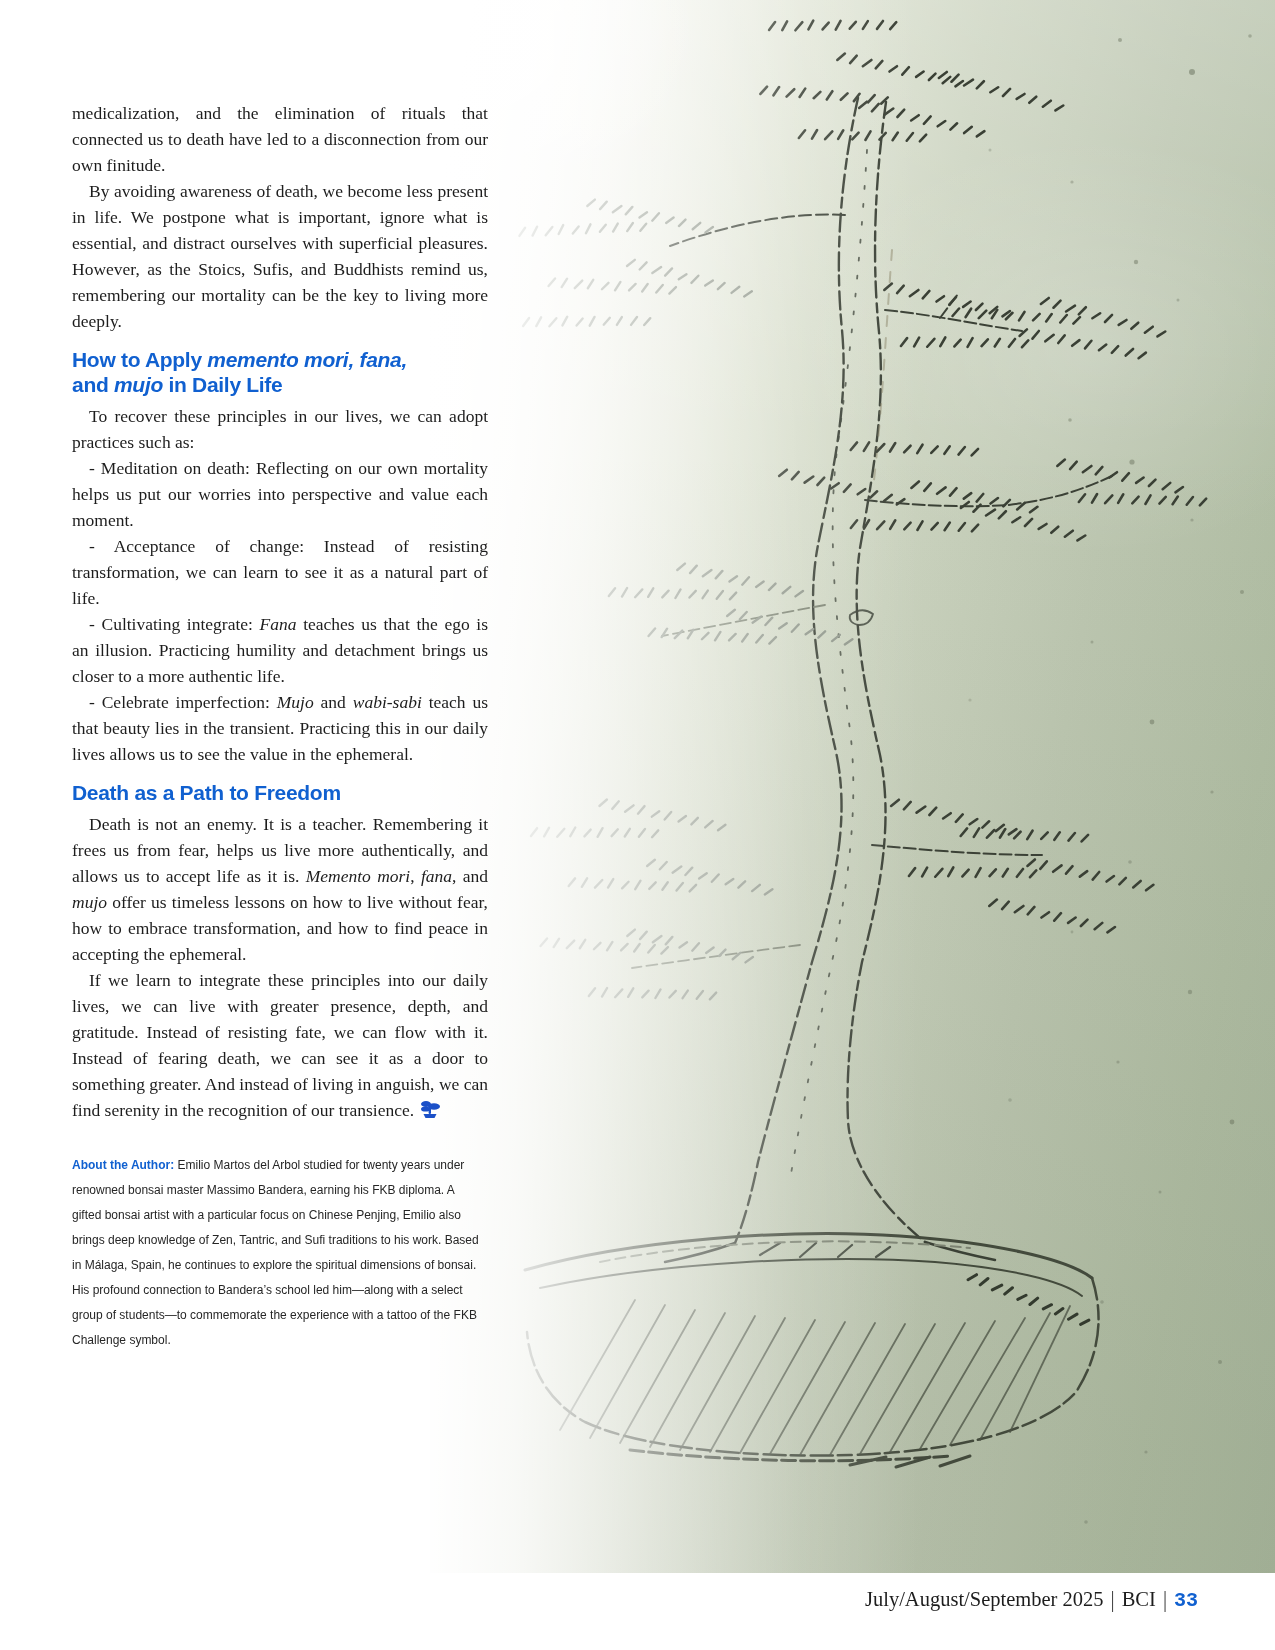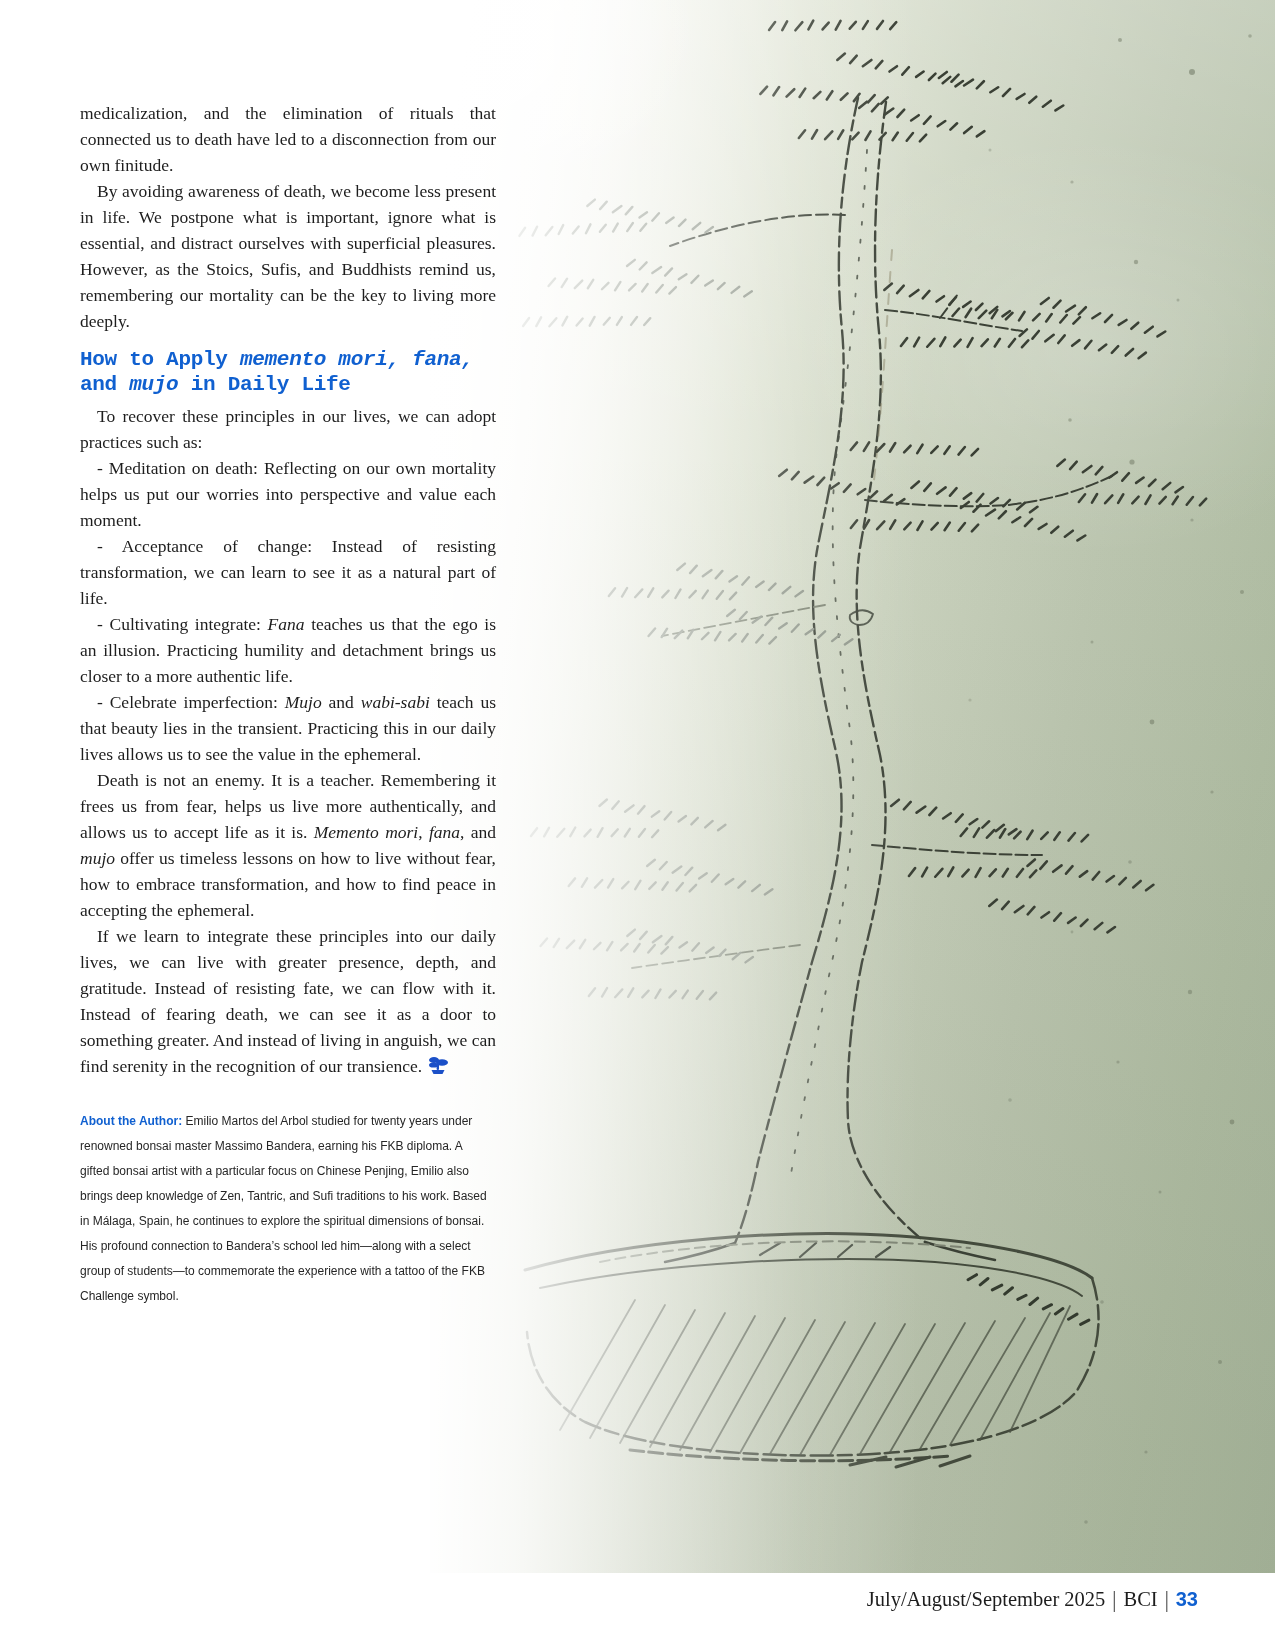--- a/index.html
+++ b/index.html
@@ -22,48 +22,48 @@
   .fade-overlay{
     position:absolute;inset:0;pointer-events:none;
     background:
       radial-gradient(ellipse 360px 260px at 2% 2%, rgba(255,255,255,0.95), rgba(255,255,255,0) 70%),
       linear-gradient(to right, rgba(255,255,255,0.98) 0%, rgba(255,255,255,0.85) 10%,
         rgba(255,255,255,0.5) 26%, rgba(255,255,255,0.15) 44%, rgba(255,255,255,0) 58%);
   }
 
   
   .text-col{
-    position:absolute;left:80px;top:100px;width:416px;z-index:5;
+    position:absolute;left:72px;top:100px;width:416px;z-index:5;
     font-size:17.5px;line-height:26px;color:#1d1d1d;text-align:justify;
   }
   .text-col p{margin:0;}
   .text-col p.indent{text-indent:17px;font-family:Liberation Serif, serif;}
   h2.heading{
-    font-family:Liberation Mono, monospace;
+    font-family:Liberation Sans, sans-serif;
     color:var(--accent,#1060d0);
     font-size:21px;line-height:25px;font-weight:700;letter-spacing:-0.3px;
     margin:13px 0 6px 0;text-align:left;
   }
   h2.heading em{font-style:italic;}
   .end-icon{display:inline-block;vertical-align:-2px;margin-left:5px;}
   .about{
     margin-top:30px;
     font-family:"Liberation Sans","DejaVu Sans",sans-serif;
     font-size:12px;line-height:25px;color:#262626;text-align:left;width:408px;
   }
   .about-label{color:var(--accent,#1060d0);font-weight:700;}
 
   
   .footer{
     position:absolute;top:1588px;right:77px;z-index:5;
     font-size:20.5px;color:#1d1d1d;white-space:nowrap;
   }
   .footer .bar{display:inline-block;margin:0 7px;color:#444;font-weight:400;transform:scaleY(1.15);}
   .footer .pagenum{
-    font-family:Liberation Sans, sans-serif;
+    font-family:Liberation Mono, monospace;
     font-weight:700;color:var(--accent,#1060d0);font-size:20px;
   }
 </style>
 </head>
 <body>
 
 <div class="page">
 
   <div class="illustration">
     <svg width="845" height="1573" viewBox="0 0 845 1573">
@@ -203,20 +203,21 @@
     <p class="indent">By avoiding awareness of death, we become less present in life. We postpone what is important, ignore what is essential, and distract ourselves with superficial pleasures. However, as the Stoics, Sufis, and Buddhists remind us, remembering our mortality can be the key to living more deeply.</p>
 
     <h2 class="heading"><span>How to Apply </span><em>memento mori, fana,</em><br><span>and </span><em>mujo</em><span> in Daily Life</span></h2>
 
     <p class="indent">To recover these principles in our lives, we can adopt practices such as:</p>
     <p class="indent">- Meditation on death: Reflecting on our own mortality helps us put our worries into perspective and value each moment.</p>
     <p class="indent">- Acceptance of change: Instead of resisting transformation, we can learn to see it as a natural part of life.</p>
     <p class="indent"><span>- Cultivating integrate: </span><em>Fana</em><span> teaches us that the ego is an illusion. Practicing humility and detachment brings us closer to a more authentic life.</span></p>
     <p class="indent"><span>- Celebrate imperfection: </span><em>Mujo</em><span> and </span><em>wabi-sabi</em><span> teach us that beauty lies in the transient. Practicing this in our daily lives allows us to see the value in the ephemeral.</span></p>
 
+    <h2 class="heading">Death as a Path to Freedom</h2>
 
     <p class="indent"><span>Death is not an enemy. It is a teacher. Remembering it frees us from fear, helps us live more authentically, and allows us to accept life as it is. </span><em>Memento mori</em><span>, </span><em>fana</em><span>, and </span><em>mujo</em><span> offer us timeless lessons on how to live without fear, how to embrace transformation, and how to find peace in accepting the ephemeral.</span></p>
 
     <p class="indent"><span>If we learn to integrate these principles into our daily lives, we can live with greater presence, depth, and gratitude. Instead of resisting fate, we can flow with it. Instead of fearing death, we can see it as a door to something greater. And instead of living in anguish, we can find serenity in the recognition of our transience.</span><svg class="end-icon" width="22" height="18" viewBox="0 0 22 18">
           <g fill="#1b50c8">
             <ellipse cx="7" cy="4" rx="5" ry="3"></ellipse>
             <ellipse cx="15" cy="6.5" rx="6" ry="3.2"></ellipse>
             <ellipse cx="6.5" cy="9" rx="4.5" ry="2.6"></ellipse>
             <rect x="9.6" y="8" width="2.4" height="6" rx="1"></rect>
             <path d="M4.5,14 h13 l-2,4 h-9 z"></path>

